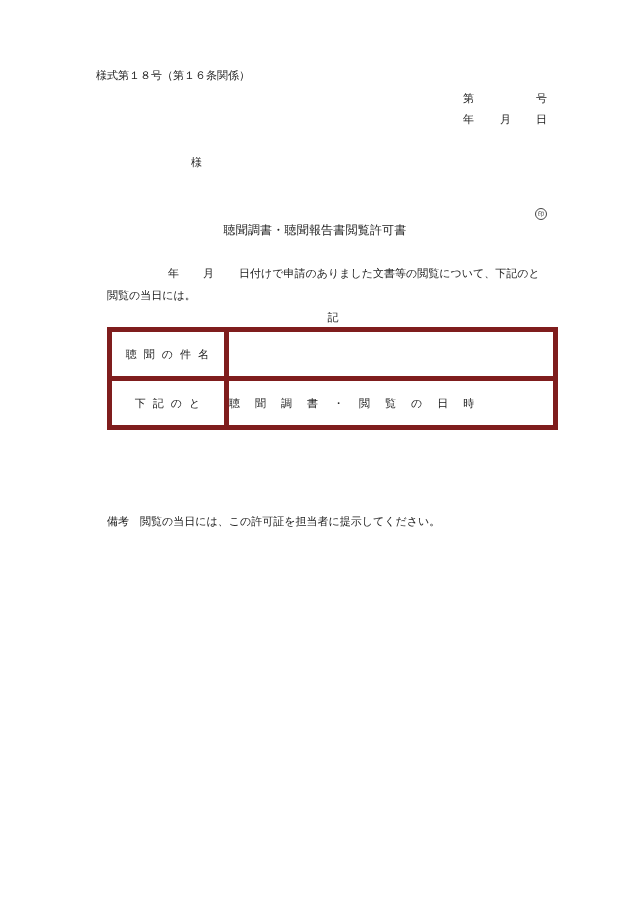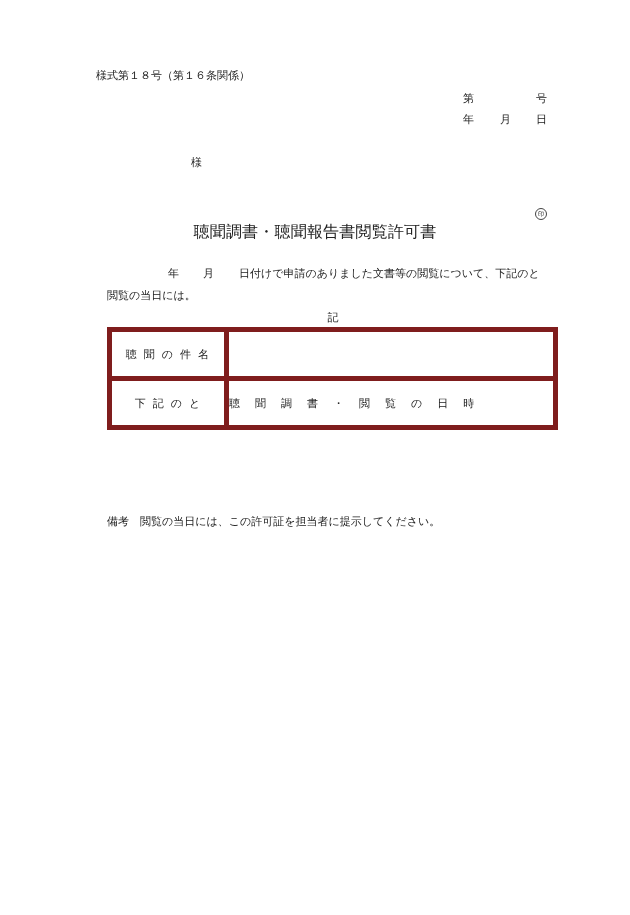--- a/index.html
+++ b/index.html
@@ -16,21 +16,21 @@
       font-size: 11px;
       overflow: hidden;
     }
     .abs { position: absolute; white-space: nowrap; line-height: 1; }
     .form-no { left: 96px; top: 70px; font-size: 11px; }
     .num-row { left: 463px; top: 93px; width: 84px; }
     .date-row { left: 463px; top: 114px; width: 84px; }
     .num-row span, .date-row span { position: absolute; top: 0; }
     .addressee { left: 191px; top: 157px; }
     .seal { left: 535px; top: 208px; width: 10px; height: 10px; border: 1px solid #444; border-radius: 50%; font-size: 6px; text-align: center; line-height: 10px; }
-    .doc-title { left: 0; width: 630px; text-align: center; top: 224px; font-size: 16px; letter-spacing: 0.2px; }
+    .doc-title { left: 0; width: 630px; text-align: center; top: 224px; font-size: 12px; letter-spacing: 0.2px; }
     .body-line1 { left: 107px; top: 268px; width: 450px; }
     .body-line1 span { position: absolute; top: 0; }
     .body-line2 { left: 107px; top: 290px; }
     .ki { left: 0; width: 666px; text-align: center; top: 312px; }
     table.record {
       position: absolute;
       left: 107px;
       top: 327px;
       width: 451px;
       border-collapse: collapse;

